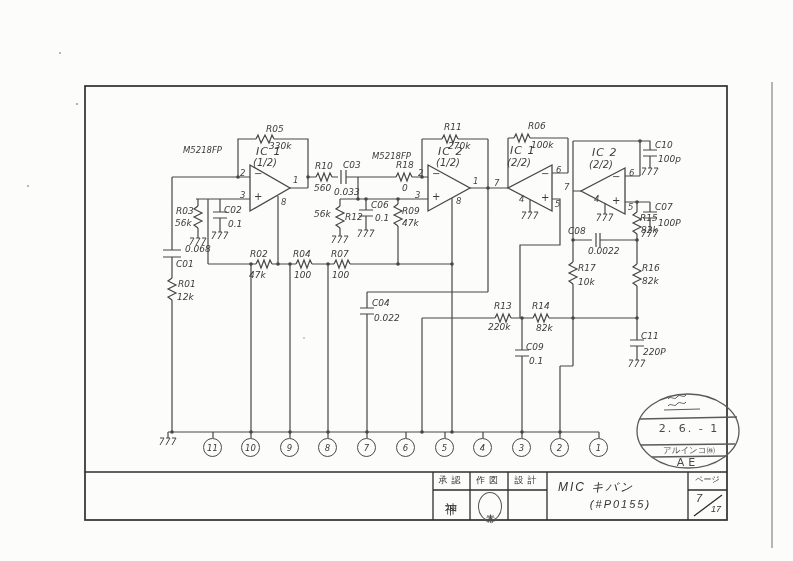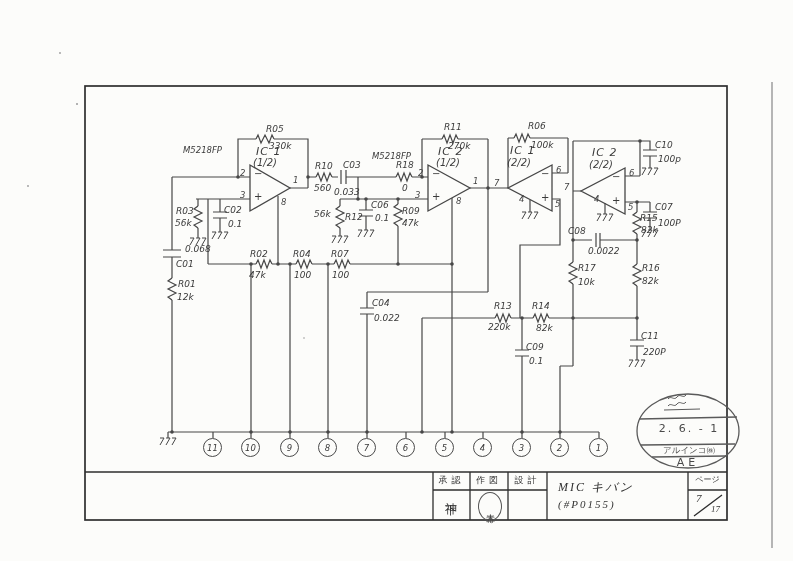--- a/index.html
+++ b/index.html
@@ -8,21 +8,21 @@
   svg.draw{position:absolute;left:0;top:0;}
   .lb{position:absolute;font:italic 9px "DejaVu Sans",sans-serif;color:#3a3a3a;white-space:nowrap;line-height:1;}
   .lb.ic{font-size:11px;letter-spacing:1px;}
   .lb.half{font-size:10px;}
   .lb.pin{font-size:8.5px;color:#444;}
   .lb.sign{font-style:normal;font-size:10px;}
   .lb.part{font-size:8.5px;}
   .pcirc{position:absolute;width:17px;height:17px;border:1.3px solid #4a4a4a;border-radius:50%;
          background:#fcfcfa;display:flex;align-items:center;justify-content:center;
          font:italic 8.5px "DejaVu Sans",sans-serif;color:#3a3a3a;}
-  .tb{position:absolute;font-family:Liberation Serif, serif;color:#333;line-height:1;}
+  .tb{position:absolute;font-family:Liberation Sans, sans-serif;color:#333;line-height:1;}
   .tb.hdr{font-size:9px;letter-spacing:4px;text-align:center;}
   .tb.vert{writing-mode:vertical-rl;text-orientation:upright;font-size:12px;letter-spacing:2px;}
   .hanko{position:absolute;width:22px;height:27px;border:1.2px solid #555;border-radius:50%;
          display:flex;align-items:center;justify-content:center;}
   .hanko span{writing-mode:vertical-rl;text-orientation:upright;font-size:9px;color:#444;line-height:1;}
   .stamp-t{position:absolute;text-align:center;color:#4a4a4a;line-height:1;}
 </style>
 </head>
 <body>
 
@@ -273,18 +273,18 @@
   <div class="stamp-t" style="left:664px;top:457px;width:48px;font-size:11px;letter-spacing:4px">AE</div>
 
   <div class="tb hdr" style="left:434px;top:476px;width:35px">承認</div>
   <div class="tb hdr" style="left:471px;top:476px;width:36px">作図</div>
   <div class="tb hdr" style="left:509px;top:476px;width:37px">設計</div>
   <div class="tb vert" style="left:445px;top:493px">神下</div>
   <div class="hanko" style="left:478px;top:492px">
     <span>青木</span>
   </div>
   <div class="tb" style="left:558px;top:481px;width:125px;font-style:italic;font-size:12px;letter-spacing:2px">MIC キバン</div>
-  <div class="tb" style="left:558px;top:499px;width:125px;font-style:italic;font-size:11px;letter-spacing:2px">(#P0155)</div>
+  <div class="tb" style="left:558px;top:499px;width:125px;text-align:center;font-style:italic;font-size:11px;letter-spacing:2px">(#P0155)</div>
   <div class="tb" style="left:689px;top:476px;width:37px;text-align:center;font-size:8px">ページ</div>
   <div class="tb" style="left:696px;top:493px;font-style:italic;font-size:11px">7</div>
   <div class="tb" style="left:711px;top:505px;font-style:italic;font-size:9px">17</div>
 
 </div>
 
 </body></html>

